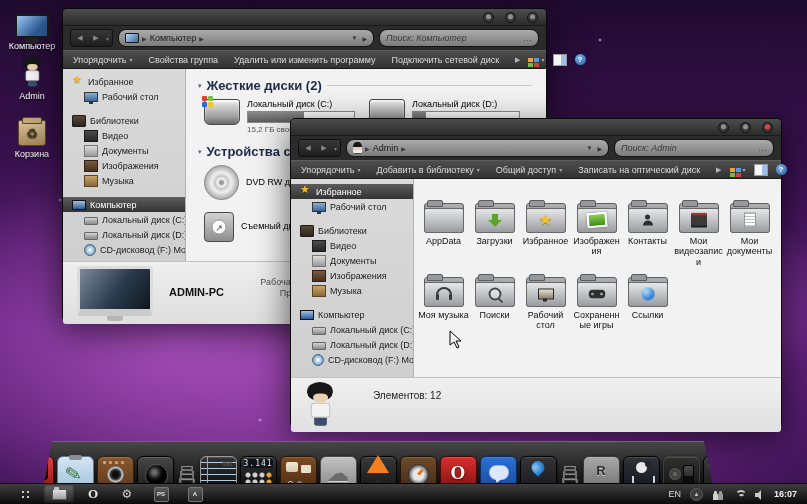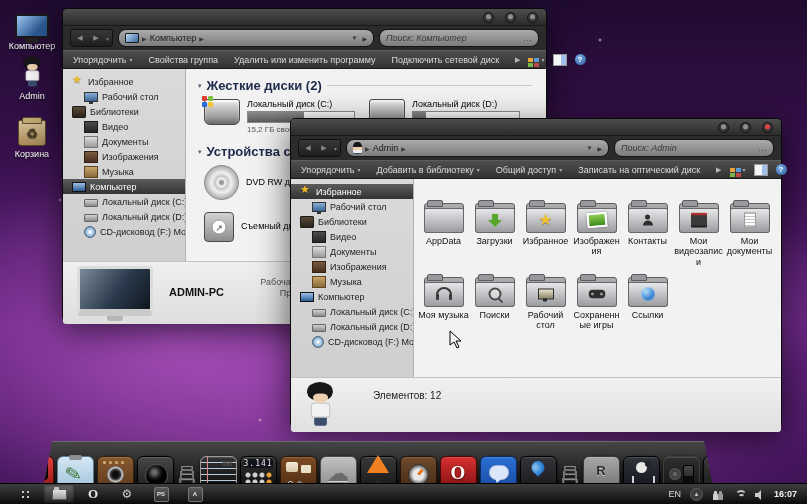--- a/index.html
+++ b/index.html
@@ -80,21 +80,21 @@
   .tb-preview{width:12px;height:10px;border:1px solid #9a9a9a;background:linear-gradient(90deg,#f5f5f5 0 55%,#9fc0e8 55%)}
   .tb-help{width:11px;height:11px;border-radius:50%;color:#fff;font-size:8px;font-weight:bold;
        display:flex;align-items:center;justify-content:center;
        background:radial-gradient(circle at 35% 30%,#7ab0e8,#2a5a9a)}
   .win-body{display:flex;background:#f2f2f2;overflow:hidden}
   
   .sidebar{width:122px;flex:none;background:linear-gradient(#dadada,#cfcfcf);border-right:1px solid #b2b2b2;
        padding-top:5px;font-size:9px;color:#1c1c1c;overflow:hidden}
   .side-item{height:15px;display:flex;align-items:center;padding-left:9px;white-space:nowrap}
   .side-item.lvl1{padding-left:21px}
-  .side-item.gap{}
+  .side-item.gap{margin-top:9px}
   .side-item.selected{background:linear-gradient(#5c5c5c,#333);color:#fff}
   .si{flex:none;margin-right:4px;position:relative;width:12px;height:10px}
   .si-star::before{content:"★";color:#f2b928;font-size:11px;position:absolute;top:-3px;left:0;line-height:1;
        text-shadow:0 1px 1px rgba(0,0,0,.3)}
   .si-desktop{height:8px;background:linear-gradient(#8ab0d8,#3c6394);border:1px solid #333}
   .si-desktop::after{content:"";position:absolute;left:4px;bottom:-3px;width:4px;height:2px;background:#333}
   .si-libraries{background:linear-gradient(#5a4a3a,#2e2318);border:1px solid #1c1c1c;border-radius:1px}
   .si-video{background:linear-gradient(#4c4c4c,#262626);border:1px solid #1a1a1a}
   .si-documents{background:linear-gradient(#dcdcdc,#9a9a9a);border:1px solid #777}
   .si-pictures{background:linear-gradient(#7a5a40,#48301e);border:1px solid #332211}

